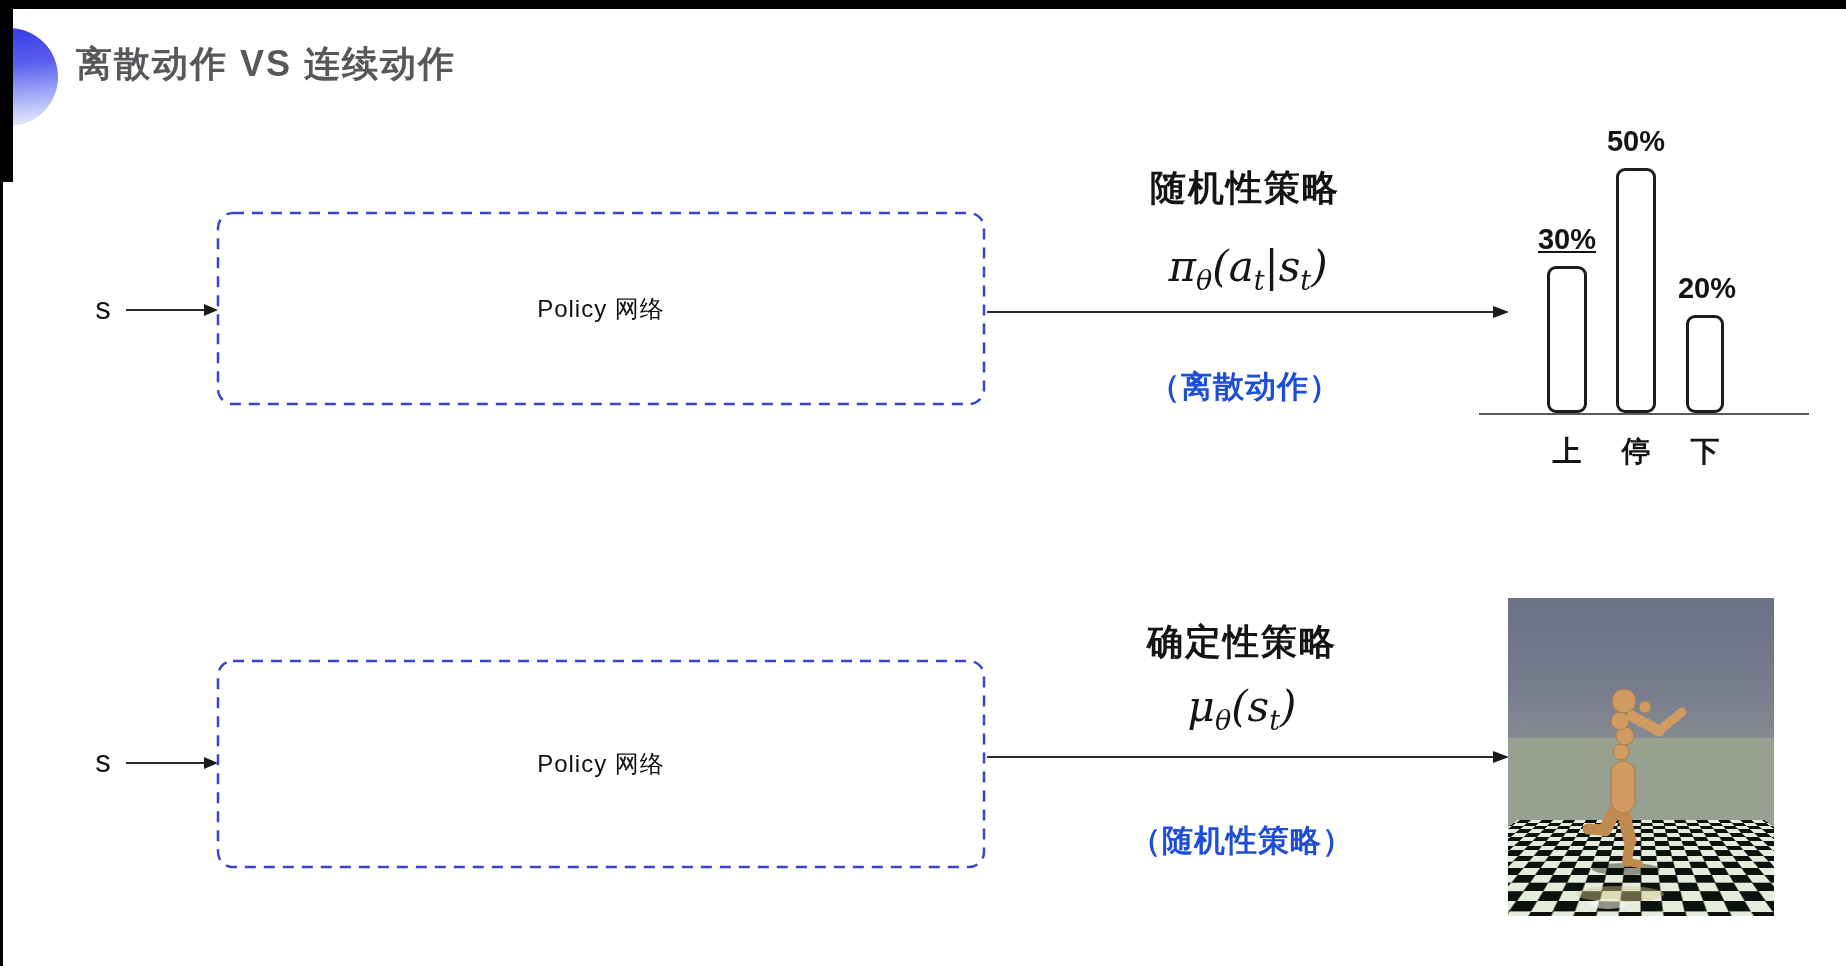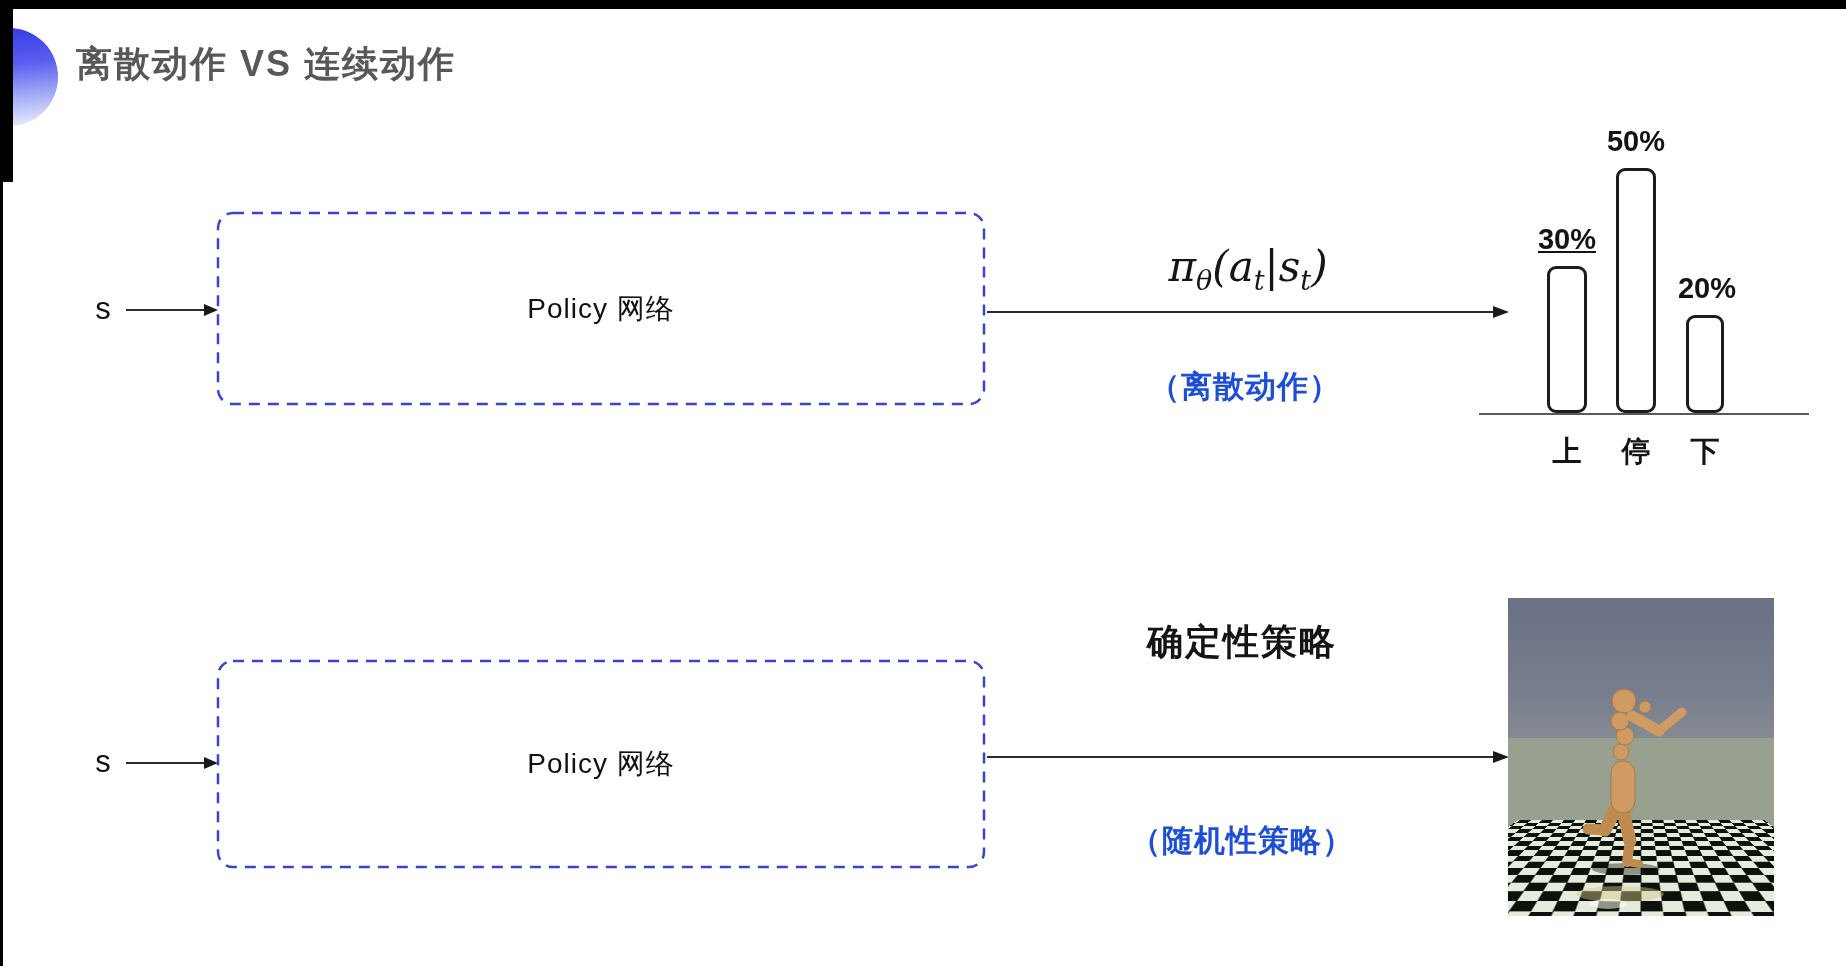--- a/index.html
+++ b/index.html
@@ -23,21 +23,21 @@
     font-size:36px;font-weight:600;letter-spacing:2px;color:#57585b;
   }
 
   
   .s-label{position:absolute;width:30px;text-align:center;font-size:31px;color:#111;}
   .arrow-svg{position:absolute;overflow:visible;}
   .policy-box{
     position:absolute;display:flex;align-items:center;justify-content:center;
   }
   .policy-box svg{position:absolute;inset:0;}
-  .policy-box .box-label{position:relative;font-size:28px;color:#111;letter-spacing:1px;}
+  .policy-box .box-label{position:relative;font-size:24px;color:#111;letter-spacing:1px;}
   .policy-title{
     position:absolute;width:320px;text-align:center;
     font-size:36px;font-weight:600;color:#141414;letter-spacing:2px;
   }
   .formula{
     position:absolute;width:320px;text-align:center;
     font-family:"DejaVu Serif",serif;font-style:italic;font-size:42px;color:#151515;
   }
   .formula sub{font-size:27px;font-style:italic;}
   .action-type{
@@ -102,20 +102,21 @@
       <rect x="2" y="2" width="766" height="191" rx="15" fill="none" stroke="#3843d0" stroke-width="2.5" stroke-dasharray="11 8"></rect>
     </svg>
     <span class="box-label">Policy 网络</span>
   </div>
 
   <svg class="arrow-svg" style="left:987px;top:304px;" width="522" height="16" viewBox="0 0 522 16">
     <line x1="0" y1="8" x2="506" y2="8" stroke="#2b2b2b" stroke-width="2"></line>
     <polygon points="506,2 522,8 506,14" fill="#1a1a1a"></polygon>
   </svg>
 
+  <div class="policy-title" style="left:1085px;top:164px;">随机性策略</div>
 
   <div class="formula" style="left:1088px;top:242px;"><span>π</span><sub>θ</sub><span>(</span><span>a</span><sub>t</sub><span>|</span><span>s</span><sub>t</sub><span>)</span></div>
 
   <div class="action-type" style="left:1085px;top:366px;">（离散动作）</div>
 
   <div class="chart">
     <div class="axis"></div>
     <div>
         <div class="bar" style="left: 68px; width: 40px; height: 147px; bottom: 55px;"></div>
         <div class="val-label" style="left: 48px; bottom: 212px; text-decoration: underline;">30%</div>
@@ -143,20 +144,21 @@
     <span class="box-label">Policy 网络</span>
   </div>
 
   <svg class="arrow-svg" style="left:987px;top:749px;" width="522" height="16" viewBox="0 0 522 16">
     <line x1="0" y1="8" x2="506" y2="8" stroke="#2b2b2b" stroke-width="2"></line>
     <polygon points="506,2 522,8 506,14" fill="#1a1a1a"></polygon>
   </svg>
 
   <div class="policy-title" style="left:1082px;top:618px;">确定性策略</div>
 
+  <div class="formula" style="left:1082px;top:682px;"><span>μ</span><sub>θ</sub><span>(</span><span>s</span><sub>t</sub><span>)</span></div>
 
   <div class="action-type" style="left:1082px;top:820px;">（随机性策略）</div>
 
   <div class="robot" aria-label="humanoid robot walking on black-and-white checkerboard floor">
     <div class="floor"></div>
     <div class="haze"></div>
     <svg viewBox="0 0 266 318">
       <ellipse cx="112" cy="296" rx="44" ry="8" fill="rgba(212,202,140,0.45)"></ellipse>
       <ellipse cx="100" cy="306" rx="18" ry="5" fill="rgba(255,255,244,0.55)"></ellipse>
       <ellipse cx="118" cy="271" rx="34" ry="6" fill="rgba(10,12,8,0.40)"></ellipse>

